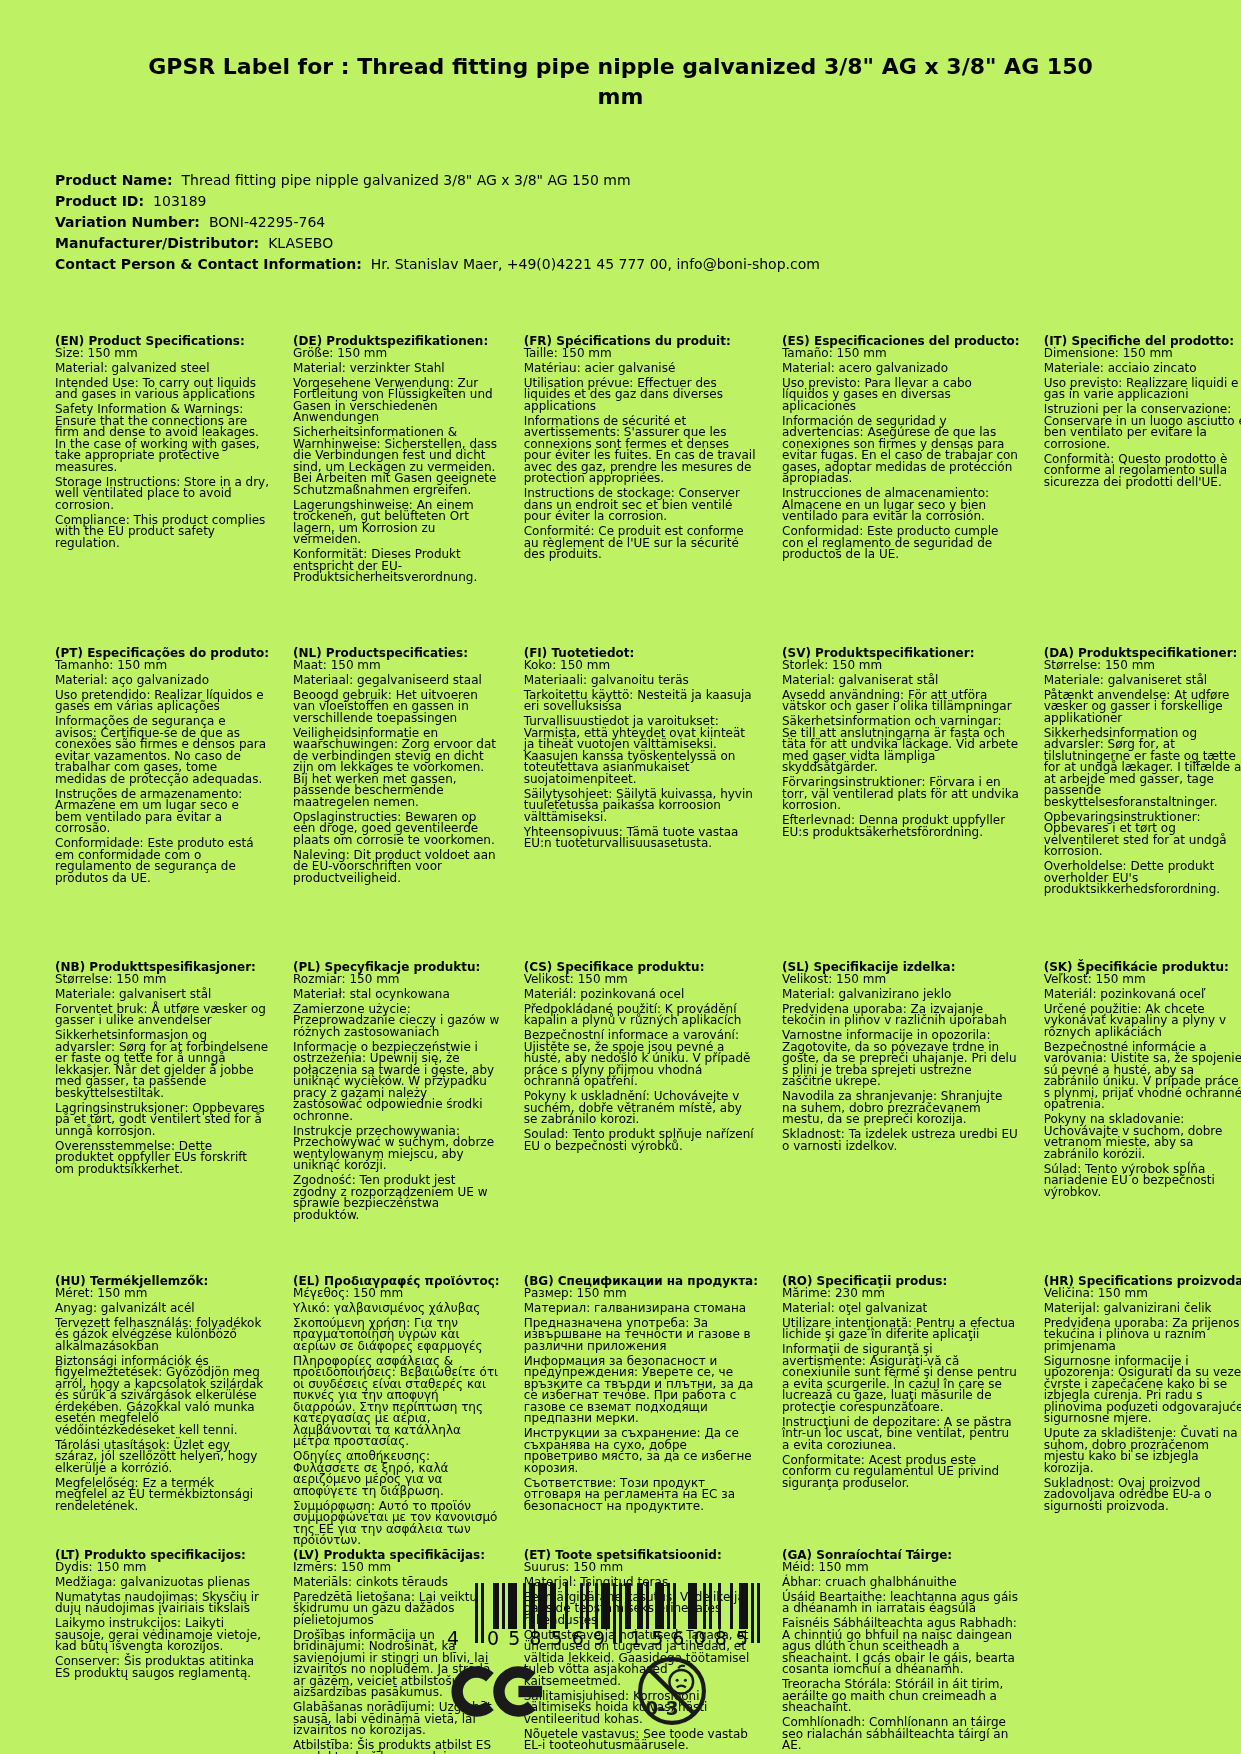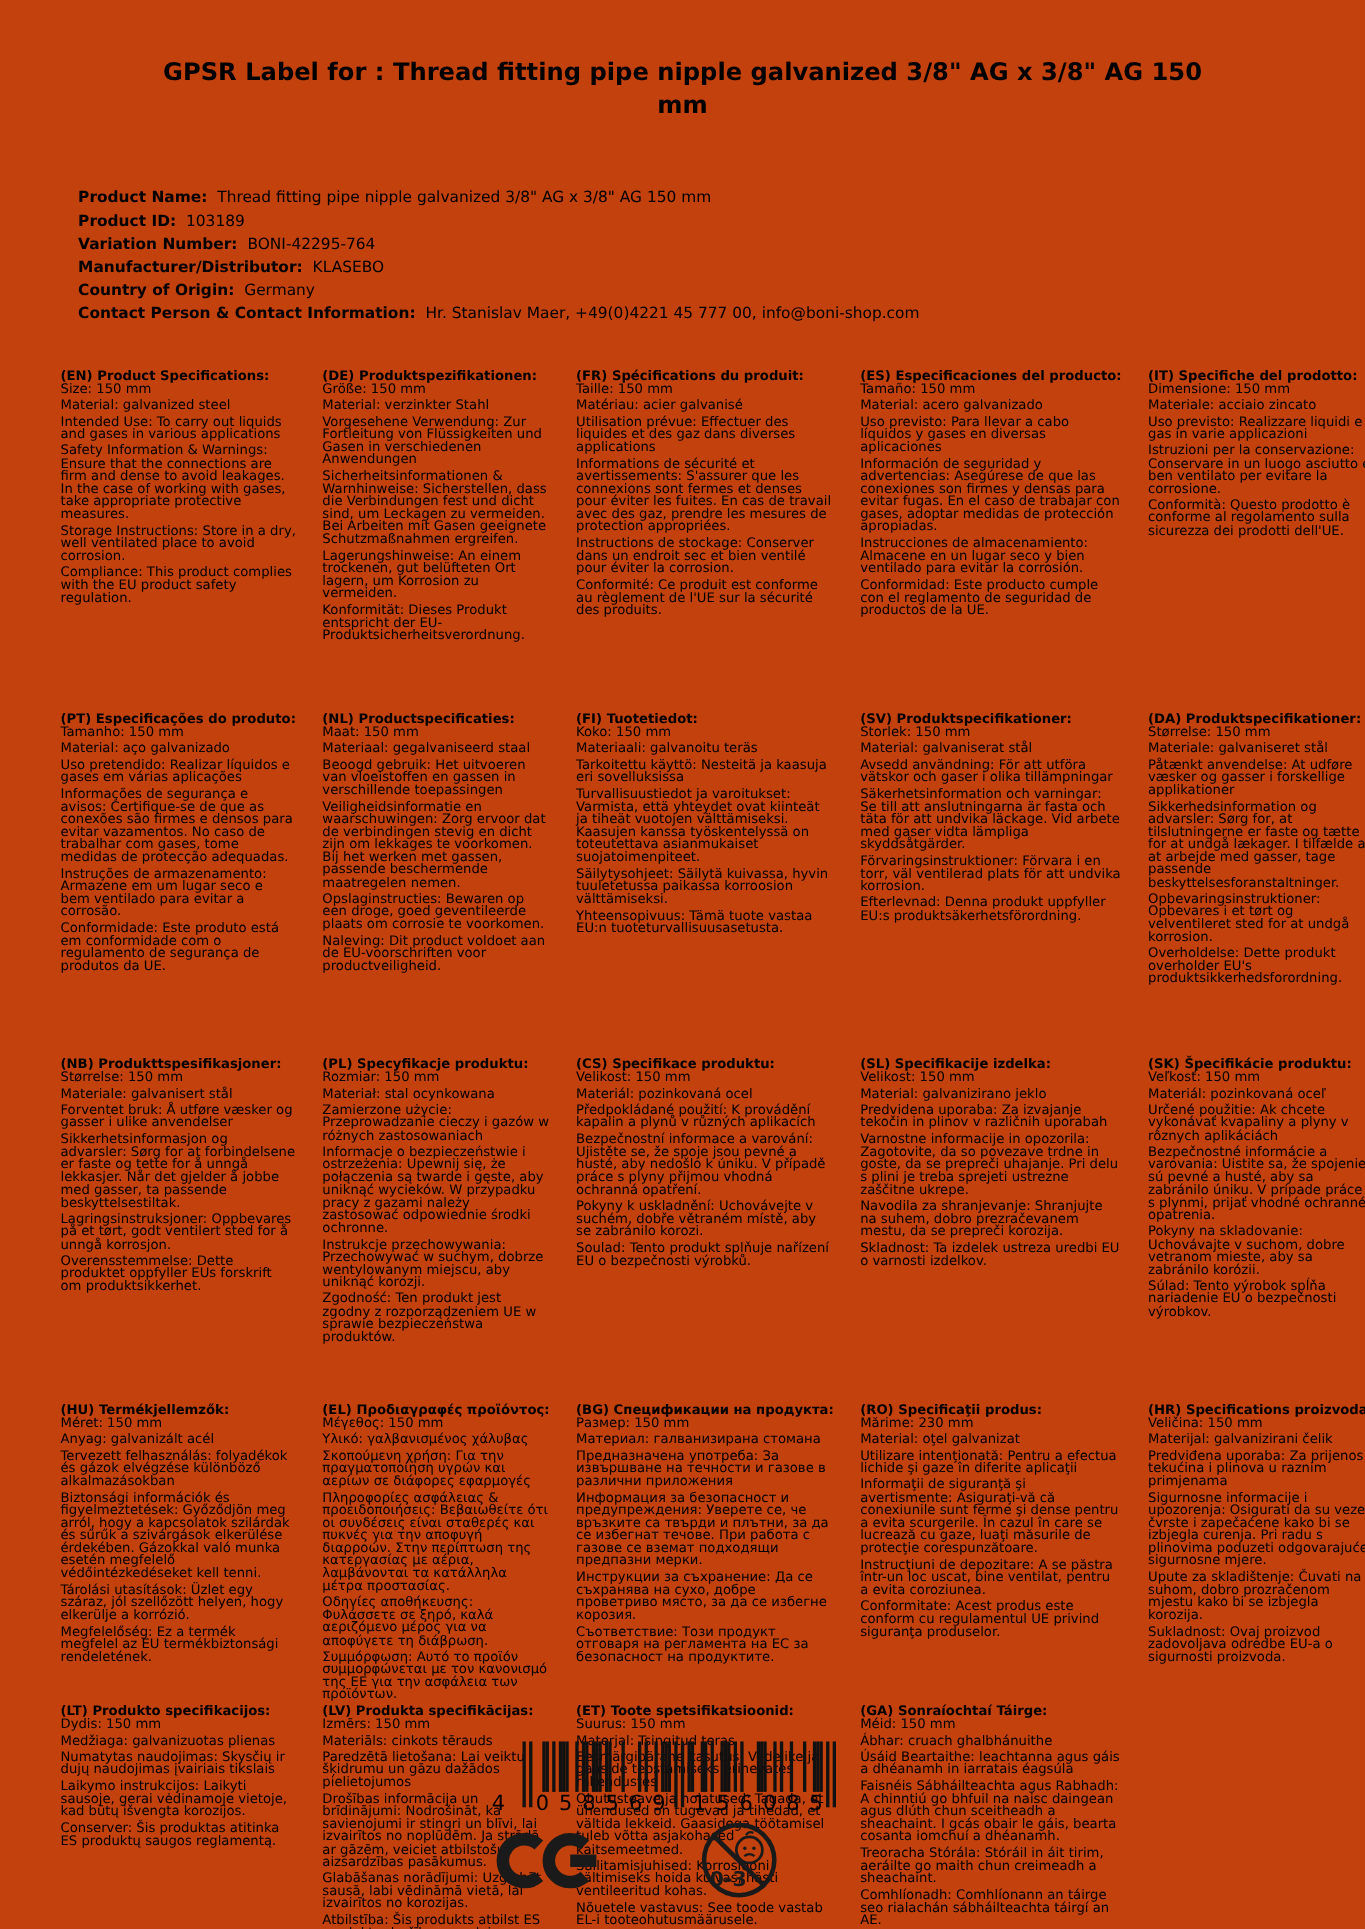--- a/index.html
+++ b/index.html
@@ -1,29 +1,29 @@
 <!DOCTYPE html>
 <html><head>
 <meta charset="utf-8">
 <style>
   html,body { margin:0; padding:0; background:#fff; }
   .page {
-    position:relative; width:1241px; height:1754px; background:#c2410c;
+    position:relative; width:1241px; height:1754px; background:#bef264;
     font-family:"DejaVu Sans", sans-serif; color:#000; overflow:hidden;
   }
   .title {
     position:absolute; top:52px; left:0; right:0; text-align:center;
   }
   .title h1 {
     display:inline-block; max-width:950px; margin:0;
     font-size:22px; line-height:30px; font-weight:bold;
   }
   .product-info {
     position:absolute; top:170px; left:55px; right:55px;
-    font-size:14px; line-height:21px;margin-left:16px;
+    font-size:14px; line-height:21px;
   }
   .pi-row { white-space:nowrap; }
   .pi-label { font-weight:bold; margin-right:9px; }
   .spec-grid {
     position:absolute; top:336px; left:55px; right:55px;
     display:grid; grid-template-columns:repeat(5, 1fr);
     grid-template-rows:312px 314px 314px auto; 
     font-size:12px; line-height:11.5px;
   }
   .spec-block { padding-right:24px; overflow-wrap:break-word; }
@@ -56,23 +56,20 @@
       <span class="pi-label">Product Name:</span><span>Thread fitting pipe nipple galvanized 3/8" AG x 3/8" AG 150 mm</span>
     </div>
     <div class="pi-row">
       <span class="pi-label">Product ID:</span><span>103189</span>
     </div>
     <div class="pi-row">
       <span class="pi-label">Variation Number:</span><span>BONI-42295-764</span>
     </div>
     <div class="pi-row">
       <span class="pi-label">Manufacturer/Distributor:</span><span>KLASEBO</span>
-    </div>
-    <div class="pi-row">
-      <span class="pi-label">Country of Origin:</span><span>Germany</span>
     </div>
     <div class="pi-row">
       <span class="pi-label">Contact Person &amp; Contact Information:</span><span>Hr. Stanislav Maer, +49(0)4221 45 777 00, info@boni-shop.com</span>
     </div>
   </div>
 
   <div class="spec-grid" id="spec-grid">
       <div class="spec-block">
         <div class="spec-header">(EN) Product Specifications:</div>
         <p>Size: 150 mm</p>

